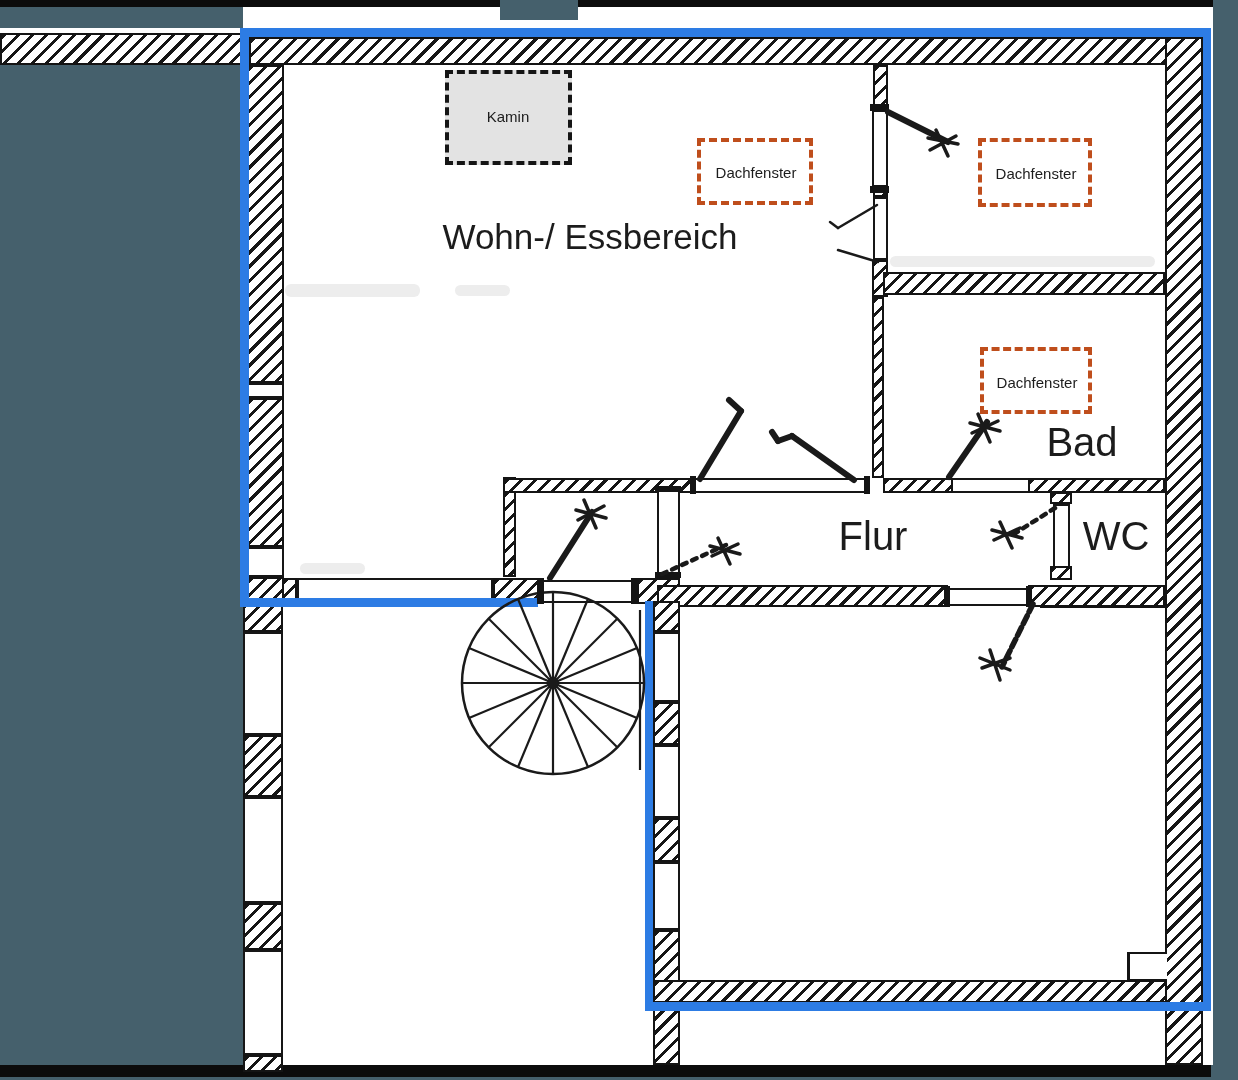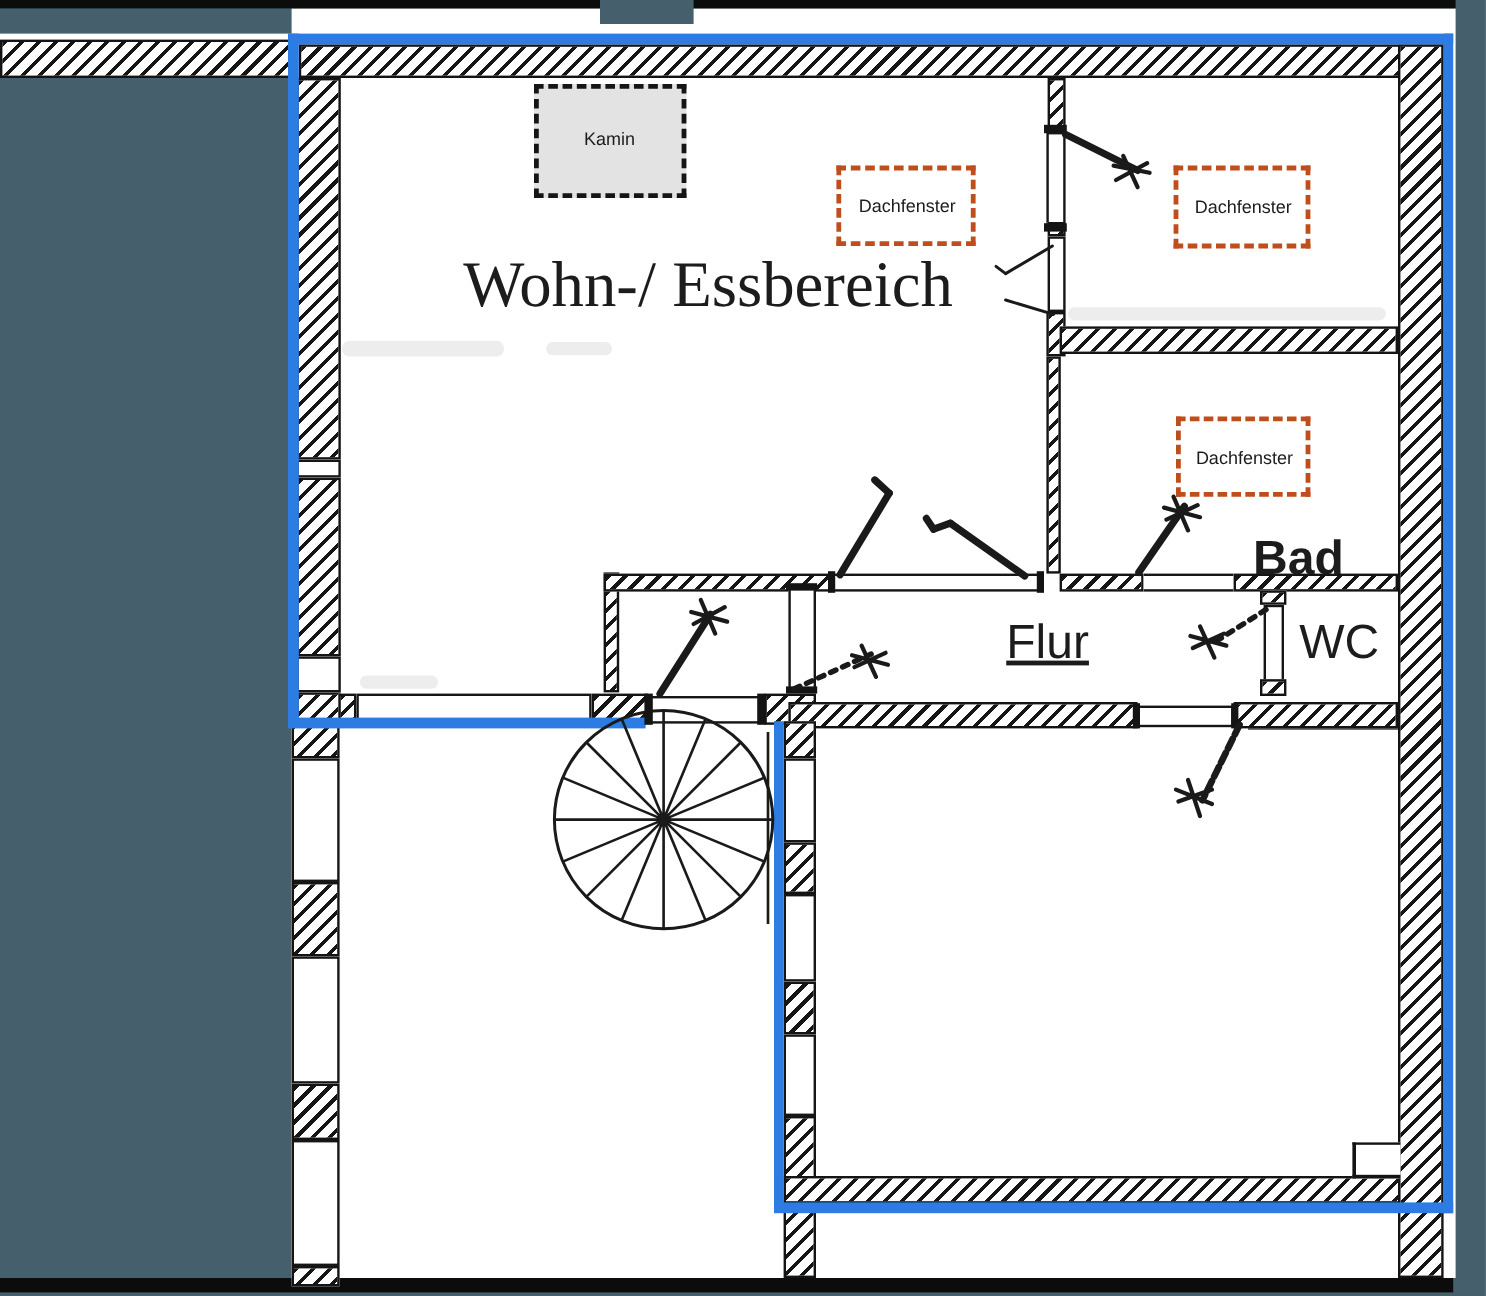--- a/index.html
+++ b/index.html
@@ -9,21 +9,21 @@
   .white{background:#ffffff;}
   .blackbar{background:#0c0c0c;}
   .teal{background:#45606c;}
   .hatch{background-color:#ffffff;
          background-image:repeating-linear-gradient(135deg,#161616 0 3px,rgba(0,0,0,0) 3px 10px);
          border:2px solid #141414;box-sizing:border-box;}
   .win{background:#ffffff;border:2px solid #161616;box-sizing:border-box;}
   .opening{background:#ffffff;border-top:2px solid #161616;border-bottom:2px solid #161616;box-sizing:border-box;}
   .blue{background:#2d7ce4;}
   .label{position:absolute;color:#1c1c1c;transform:translate(-50%,-50%);white-space:nowrap;}
-  .roomlabel{font-size:54px;font-family:Liberation Serif, serif;}
+  .roomlabel{font-size:35px;}
   .roomlabel-sm{font-size:40px;}
   .smalllabel{font-size:15px;}
   .kamin-box{background:#e3e3e3;border:4px dashed #151515;box-sizing:border-box;}
   .df-box{background:#ffffff;border:4px dashed #bf4e1c;box-sizing:border-box;}
   .smudge{background:#ededed;border-radius:6px;}
   svg{position:absolute;left:0;top:0;}
 </style>
 </head>
 <body>
 
@@ -195,21 +195,21 @@
     </g>
 
     <g stroke="#1a1a1a" stroke-width="2.5" stroke-linecap="round">
       <line x1="877" y1="205" x2="838" y2="228"></line>
       <line x1="838" y1="228" x2="830" y2="222"></line>
       <line x1="838" y1="250" x2="878" y2="262"></line>
     </g>
   </svg>
 
   <div class="label roomlabel" style="left:590px;top:237px;">Wohn-/ Essbereich</div>
-  <div class="label roomlabel-sm" style="left:1082px;top:466px;font-weight:bold;">Bad</div>
-  <div class="label roomlabel-sm" style="left:873px;top:536px;text-decoration:underline;">Flur</div>
+  <div class="label roomlabel-sm" style="left:1082px;top:442px;">Bad</div>
+  <div class="label roomlabel-sm" style="left:873px;top:536px;">Flur</div>
   <div class="label roomlabel-sm" style="left:1116px;top:536px;">WC</div>
   <div class="label smalllabel" style="left:508px;top:116px;">Kamin</div>
   <div class="label smalllabel" style="left:756px;top:172px;">Dachfenster</div>
   <div class="label smalllabel" style="left:1036px;top:173px;">Dachfenster</div>
   <div class="label smalllabel" style="left:1037px;top:382px;">Dachfenster</div>
 
 </div>
 
 </body></html>

